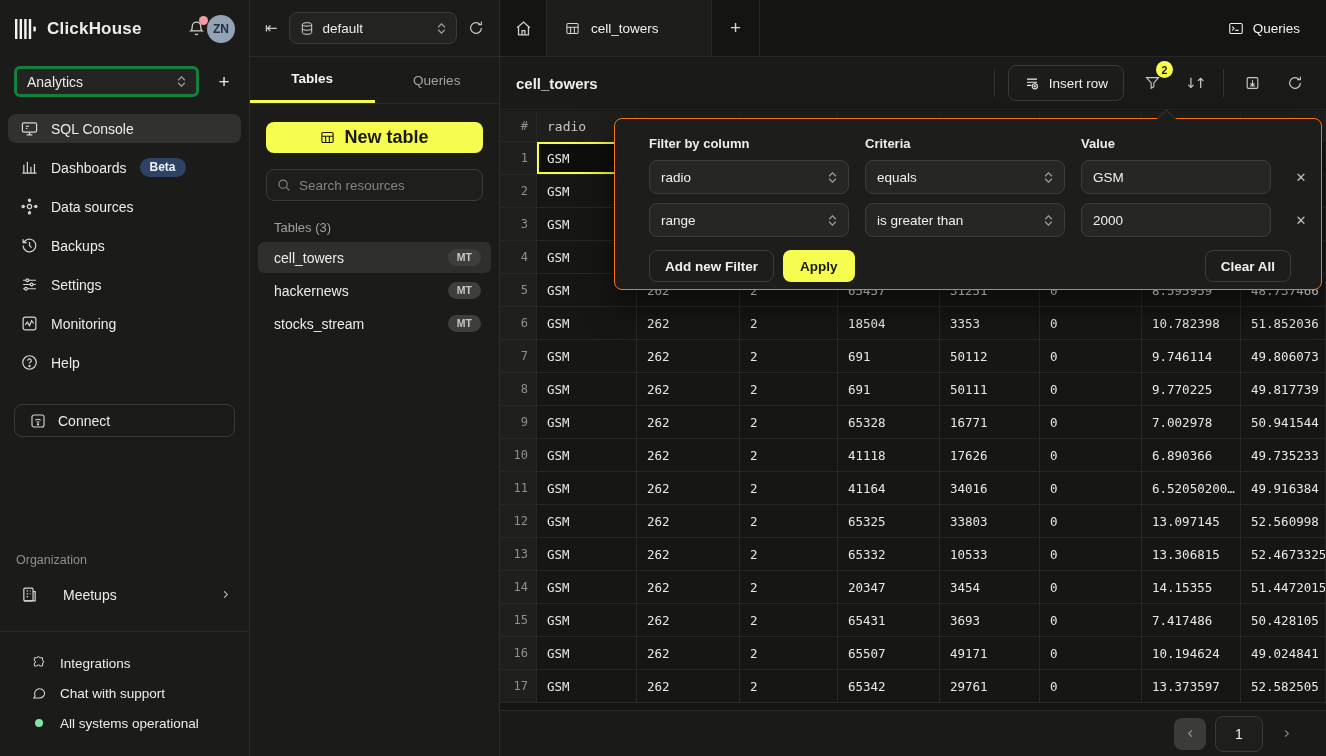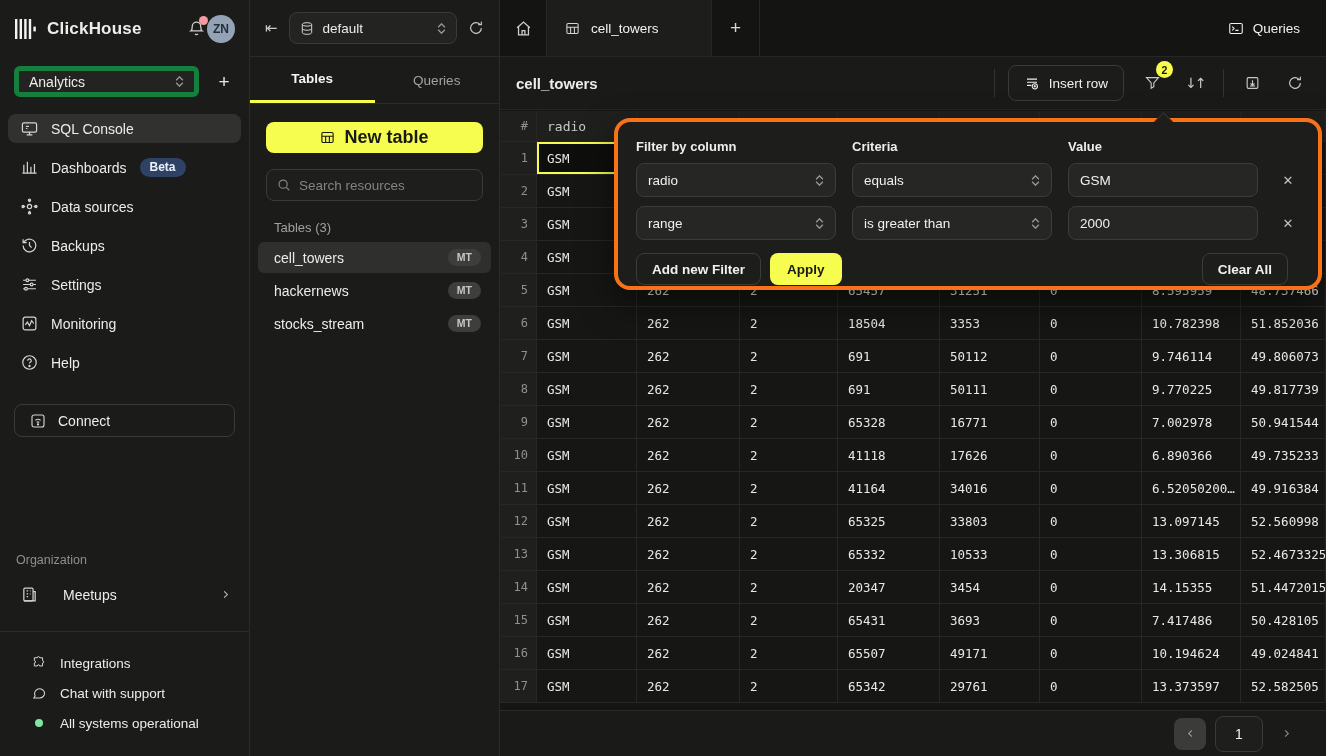--- a/index.html
+++ b/index.html
@@ -8,21 +8,21 @@
   .app { position:relative; width:1326px; height:756px; background:#151513; color:#ECECEA; overflow:hidden; display:flex; }
 
   
   .sidebar { position:relative; width:250px; flex:0 0 250px; background:#1B1B19; border-right:1px solid #2B2B29; }
   .side-top { height:57px; display:flex; align-items:center; padding:0 14px; }
   .brand-name { font-size:17px; font-weight:700; margin-left:9px; letter-spacing:.2px; }
   .bell-wrap { margin-left:auto; position:relative; width:22px; height:22px; display:flex; align-items:center; justify-content:center; color:#CFCFCD; cursor:pointer; }
   .bell-dot { position:absolute; top:-2px; right:-1px; width:9px; height:9px; border-radius:50%; background:#F59AA0; }
   .avatar { width:28px; height:28px; margin-left:0; border-radius:50%; background:#93A3B5; color:#242E3A; font-size:12px; font-weight:700; display:flex; align-items:center; justify-content:center; cursor:pointer; }
   .ws-row { display:flex; align-items:center; gap:14px; padding:0 14px; margin-top:9px; }
-  .ws-select { flex:1; height:31px; background:#232321; border:5px solid #15803d; border-radius:6px; display:flex; align-items:center; justify-content:space-between; padding:0 10px; font-size:14px; cursor:pointer; }
+  .ws-select { flex:1; height:31px; background:#232321; border:3px solid #15803d; border-radius:6px; display:flex; align-items:center; justify-content:space-between; padding:0 10px; font-size:14px; cursor:pointer; }
   .plus-btn { width:22px; height:22px; display:flex; align-items:center; justify-content:center; color:#E5E5E3; font-size:19px; cursor:pointer; }
   .menu { margin-top:17px; padding:0 8px; }
   .mitem { height:29px; display:flex; align-items:center; gap:13px; padding:0 10px 0 13px; border-radius:8px; font-size:14px; color:#ECECEA; margin-bottom:10px; cursor:pointer; }
   .mitem.active { background:#31312F; }
   .mitem .micon { width:17px; height:17px; color:#D5D5D3; display:flex; }
   .beta-pill { background:#2D4265; color:#EDF2F9; font-size:12px; padding:2px 10px 3px; border-radius:10px; font-weight:600; }
   .connect-btn { margin:27px 14px 0; height:33px; border:1px solid #3A3A38; border-radius:8px; display:flex; align-items:center; gap:12px; padding-left:15px; font-size:14px; cursor:pointer; }
   .org-section { position:absolute; left:0; right:0; top:553px; }
   .org-label { font-size:12.5px; color:#8F8F8D; padding-left:16px; }
   .org-item { margin:12px 8px 0; height:31px; display:flex; align-items:center; gap:25px; padding:0 10px 0 13px; border-radius:8px; font-size:14px; cursor:pointer; }
@@ -78,21 +78,21 @@
   .thead .gcell { background:#1F1F1D; color:#C9C9C7; font-size:13px; }
   .gcell.num { background:#1F1F1D; color:#90908E; justify-content:flex-end; padding:0 8px 0 0; font-size:12px; }
   .gcell.sel { box-shadow:inset 0 0 0 2px var(--accent); background:#0E0E0C; }
 
   .mfooter { position:absolute; left:0; right:0; bottom:0; height:46px; background:#1A1A18; border-top:1px solid #2B2B29; display:flex; align-items:center; justify-content:flex-end; gap:9px; padding-right:26px; }
   .pg-prev { width:32px; height:32px; background:#3B3B39; border-radius:8px; display:flex; align-items:center; justify-content:center; color:#9A9A98; cursor:pointer; }
   .pg-page { width:48px; height:36px; background:#1E1E1C; border:1px solid #3A3A38; border-radius:8px; display:flex; align-items:center; justify-content:center; font-size:14px; color:#F2F2F0; cursor:pointer; }
   .pg-next { width:28px; height:32px; display:flex; align-items:center; justify-content:center; color:#8A8A88; cursor:pointer; }
 
   
-  .popup { position:absolute; left:114px; top:118px; width:708px; height:172px; background:#1D1D1B; border:4px solid #f97316; border-radius:16px; z-index:30; box-shadow:0 14px 34px rgba(0,0,0,.5); padding:17px 30px 0 18px; }
+  .popup { position:absolute; left:114px; top:118px; width:708px; height:172px; background:#1D1D1B; border:1px solid #f97316; border-radius:8px; z-index:30; box-shadow:0 14px 34px rgba(0,0,0,.5); padding:17px 30px 0 34px; }
   .popup::before { content:''; position:absolute; top:-7px; right:148px; width:12px; height:12px; background:#1D1D1B; border-left:1px solid #343432; border-top:1px solid #343432; transform:rotate(45deg); }
   .plabels { display:grid; grid-template-columns:200px 200px 190px 28px; column-gap:16px; font-size:13px; font-weight:700; color:#EDEDEB; margin-bottom:9px; }
   .prow { display:grid; grid-template-columns:200px 200px 190px 28px; column-gap:16px; margin-bottom:9px; align-items:center; }
   .fselect { height:34px; background:#262624; border:1px solid #3C3C3A; border-radius:8px; display:flex; align-items:center; justify-content:space-between; padding:0 11px; font-size:13.5px; color:#F0F0EE; cursor:pointer; }
   .finput { height:34px; background:#262624; border:1px solid #3C3C3A; border-radius:8px; padding:0 11px; font-size:13.5px; color:#F0F0EE; font-family:"Liberation Sans", sans-serif; outline:none; width:190px; }
   .xbtn { width:28px; height:28px; display:flex; align-items:center; justify-content:center; color:#C1C1BF; font-size:13px; cursor:pointer; }
   .pbtns { display:flex; align-items:flex-end; gap:9px; margin-top:13px; }
   .ghost-btn { height:32px; padding:0 15px; border:1px solid #3C3C3A; background:#1D1D1B; border-radius:8px; font-size:13.5px; font-weight:600; color:#F0F0EE; display:flex; align-items:center; cursor:pointer; }
   .apply-btn { height:32px; padding:0 17px; background:var(--accent); border-radius:8px; font-size:13.5px; font-weight:600; color:#1A1A14; display:flex; align-items:center; cursor:pointer; }
   .clear-btn { margin-left:auto; }

